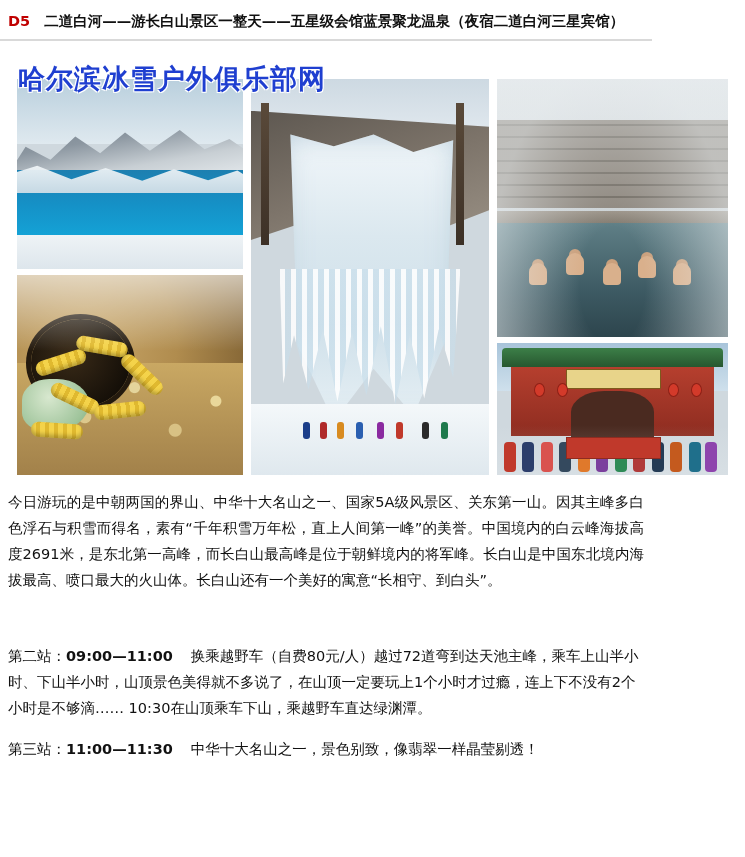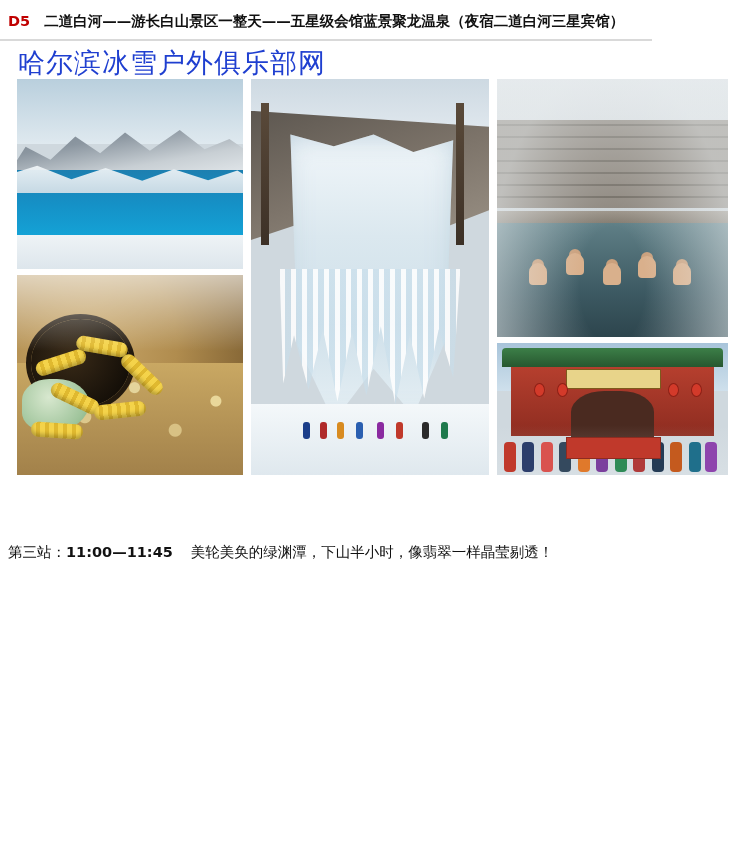--- a/index.html
+++ b/index.html
@@ -40,23 +40,23 @@
   
   .collage-wrap {
     position: relative;
     width: 745px;
     height: 438px;
     background: #ffffff;
   }
   .watermark {
     position: absolute;
     left: 18px;
-    top: 4px;
+    top: 20px;
     font-size: 27px;
-    font-weight: normal;
+    font-weight: bold;
     letter-spacing: 1px;
     color: #1f3fd0;
     text-shadow: 1px 1px 0 #ffffff, -1px -1px 0 #ffffff, 1px -1px 0 #ffffff, -1px 1px 0 #ffffff;
     z-index: 5;
     font-family: "DejaVu Sans", "Liberation Sans", sans-serif;
   }
   .collage {
     position: absolute;
     left: 17px;
     top: 38px;
@@ -369,25 +369,29 @@
         <div class="person p10"></div>
         <div class="person p11"></div>
         <div class="person p12"></div>
         <div class="banner"></div>
       </div>
 
     </div>
   </div>
 
   <div class="body-text">
+    <p class="para">今日游玩的是中朝两国的界山、中华十大名山之一、国家5A级风景区、关东第一山。因其主峰多白色浮石与积雪而得名，素有“千年积雪万年松，直上人间第一峰”的美誉。中国境内的白云峰海拔高度2691米，是东北第一高峰，而长白山最高峰是位于朝鲜境内的将军峰。长白山是中国东北境内海拔最高、喷口最大的火山体。长白山还有一个美好的寓意“长相守、到白头”。</p>
 
     <div class="spacer-md"></div>
     <div class="spacer-md"></div>
 
 
-
     <p class="stop">
-      <span class="lbl">第三站：</span><span class="time">11:00—11:45</span><span class="gap-w"></span><span>美轮美奂的绿渊潭，下山半小时，像翡翠一样晶莹剔透！</span>
+      <span class="lbl">第二站：</span><span class="time">09:00—11:00</span><span class="gap-w"></span><span>换乘越野车（自费80元/人）越过72道弯到达天池主峰，乘车上山半小时、下山半小时，山顶景色美得就不多说了，在山顶一定要玩上1个小时才过瘾，连上下不没有2个小时是不够滴……   10:30在山顶乘车下山，乘越野车直达绿渊潭。</span>
     </p>
 
+    <p class="stop">
+      <span class="lbl">第三站：</span><span class="time">11:00—11:30</span><span class="gap-w"></span><span>中华十大名山之一，景色别致，像翡翠一样晶莹剔透！</span>
+    </p>
+
   </div>
 
 </div>
 
 </body></html>

